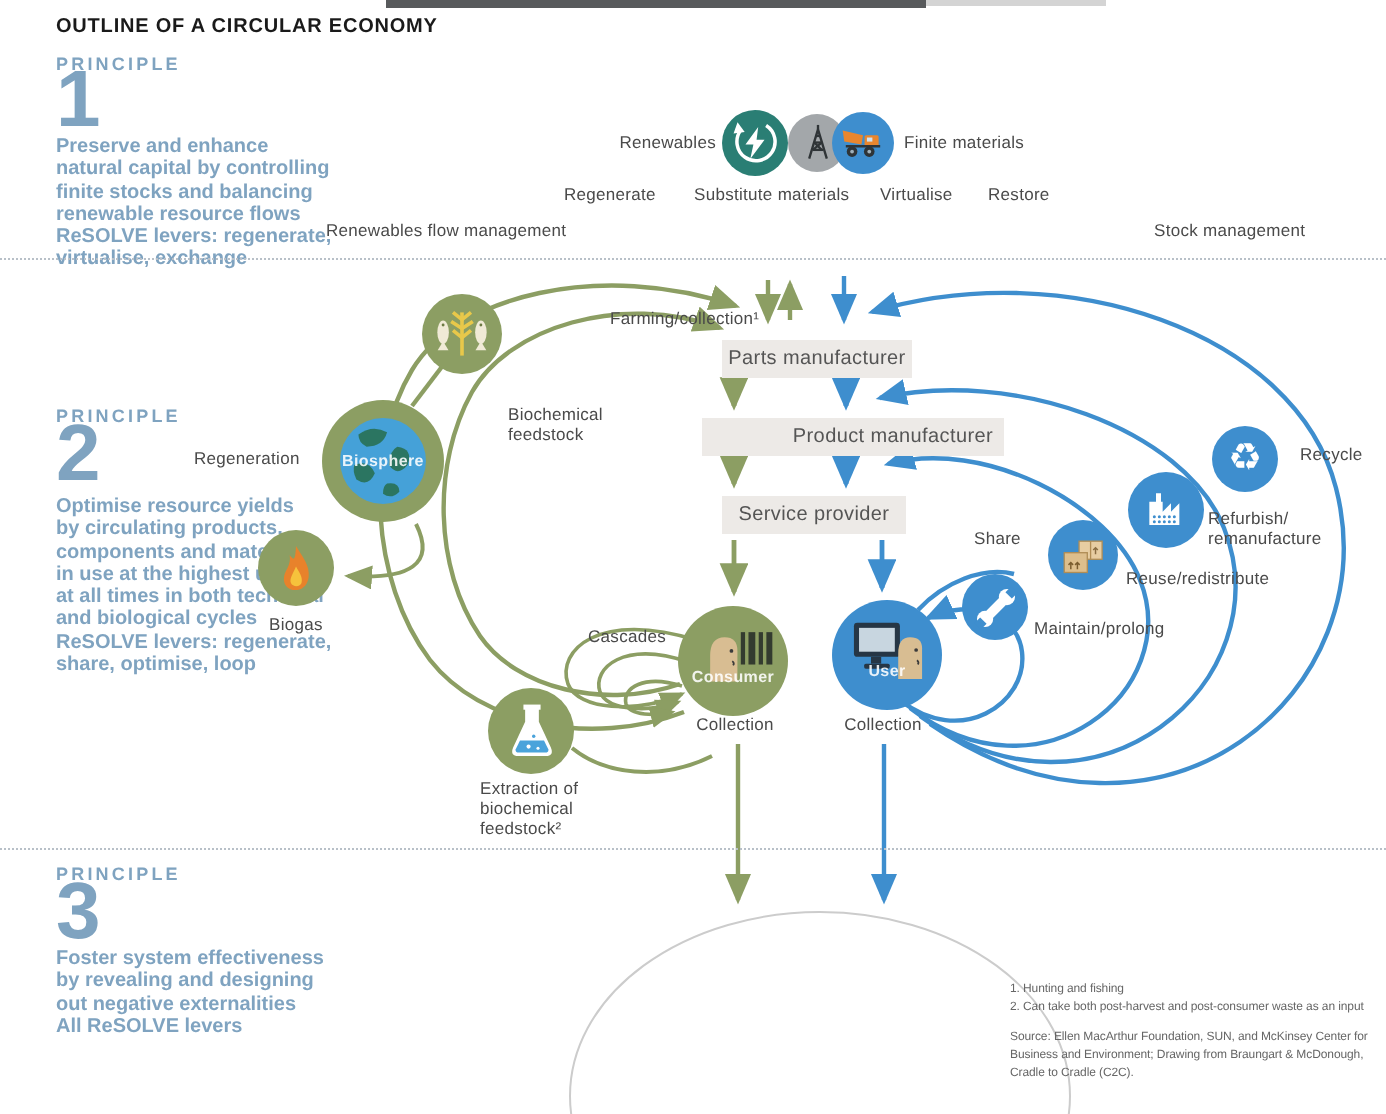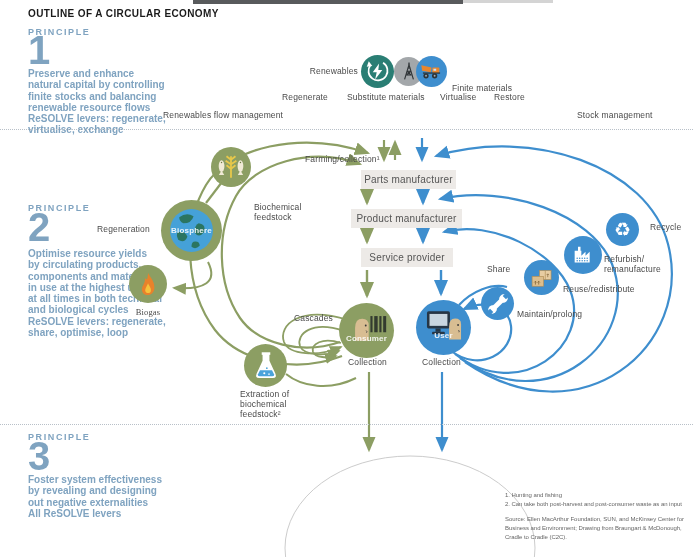--- a/index.html
+++ b/index.html
@@ -97,21 +97,21 @@
   <div class="abs dotline" style="top:424px;"></div>
 
   <div class="abs plabel" style="left:28px;top:432px;">PRINCIPLE</div>
   <div class="abs pnum" style="left:28px;top:440px;">3</div>
   <div class="abs ptext" style="left:28px;top:474px;width:140px;">Foster system effectiveness
 by revealing and designing
 out negative externalities
 All ReSOLVE levers</div>
 
   <div class="abs lbl" style="left:300px;top:66px;width:58px;text-align:right;">Renewables</div>
-  <div class="abs lbl" style="left:452px;top:83px;text-align:center;">Finite materials</div>
+  <div class="abs lbl" style="left:452px;top:66px;text-align:center;">Finite materials</div>
   <div class="abs lbl" style="left:282px;top:92px;">Regenerate</div>
   <div class="abs lbl" style="left:347px;top:92px;">Substitute materials</div>
   <div class="abs lbl" style="left:440px;top:92px;">Virtualise</div>
   <div class="abs lbl" style="left:494px;top:92px;">Restore</div>
   <div class="abs lbl" style="left:163px;top:110px;">Renewables flow management</div>
   <div class="abs lbl" style="left:577px;top:110px;">Stock management</div>
 
   <div class="circle" style="left:394px;top:57px;width:29px;height:29px;background:#A3A7AA;z-index:1;">
     <svg width="22" height="22" viewBox="0 0 30 30">
       <g stroke="#2F3437" stroke-width="1.6" fill="none">
@@ -140,21 +140,21 @@
       <circle cx="9" cy="21.5" r="3.4" fill="#2E3437"></circle>
         <circle cx="9" cy="21.5" r="1.2" fill="#9FB0BA"></circle>
       <circle cx="20" cy="21.5" r="3.4" fill="#2E3437"></circle>
         <circle cx="20" cy="21.5" r="1.2" fill="#9FB0BA"></circle>
     </svg>
   </div>
 
   <div class="abs box" style="left:361px;top:170px;width:95px;">
     <span>Parts manufacturer</span>
   </div>
-  <div class="abs box" style="left:351px;top:209px;width:111px;">
+  <div class="abs box" style="left:351px;top:209px;width:111px;padding-left:40px;">
     <span>Product manufacturer</span>
   </div>
   <div class="abs box" style="left:361px;top:248px;width:92px;">
     <span>Service provider</span>
   </div>
 
   <div class="circle" style="left:211px;top:147px;width:40px;height:40px;background:#8C9E63;">
     <svg width="36" height="36" viewBox="0 0 40 40">
       <g stroke="#E8C84A" stroke-width="2" fill="none">
         <path d="M20,8 L20,32"></path>
@@ -268,21 +268,21 @@
   </div>
 
   <div class="circle" style="left:606px;top:213px;width:33px;height:33px;background:#3E8ECE;color:#fff;font-size:19px;line-height:1;">
     <span>♻</span>
   </div>
 
   <div class="abs lbl" style="left:258px;top:154px;margin-left:47px;">Farming/collection¹</div>
   <div class="abs lbl" style="left:254px;top:202px;">Biochemical
 feedstock</div>
   <div class="abs lbl" style="left:97px;top:224px;">Regeneration</div>
-  <div class="abs lbl" style="left:128px;top:307px;width:40px;text-align:center;font-family:Liberation Serif, serif;">Biogas</div>
+  <div class="abs lbl" style="left:128px;top:307px;width:40px;text-align:center;">Biogas</div>
   <div class="abs lbl" style="left:240px;top:389px;">Extraction of
 biochemical
 feedstock²</div>
   <div class="abs lbl" style="left:294px;top:313px;">Cascades</div>
   <div class="abs lbl" style="left:340px;top:357px;width:55px;text-align:center;">Collection</div>
   <div class="abs lbl" style="left:414px;top:357px;width:55px;text-align:center;">Collection</div>
   <div class="abs lbl" style="left:487px;top:264px;">Share</div>
   <div class="abs lbl" style="left:517px;top:309px;">Maintain/prolong</div>
   <div class="abs lbl" style="left:563px;top:284px;">Reuse/redistribute</div>
   <div class="abs lbl" style="left:604px;top:254px;">Refurbish/

